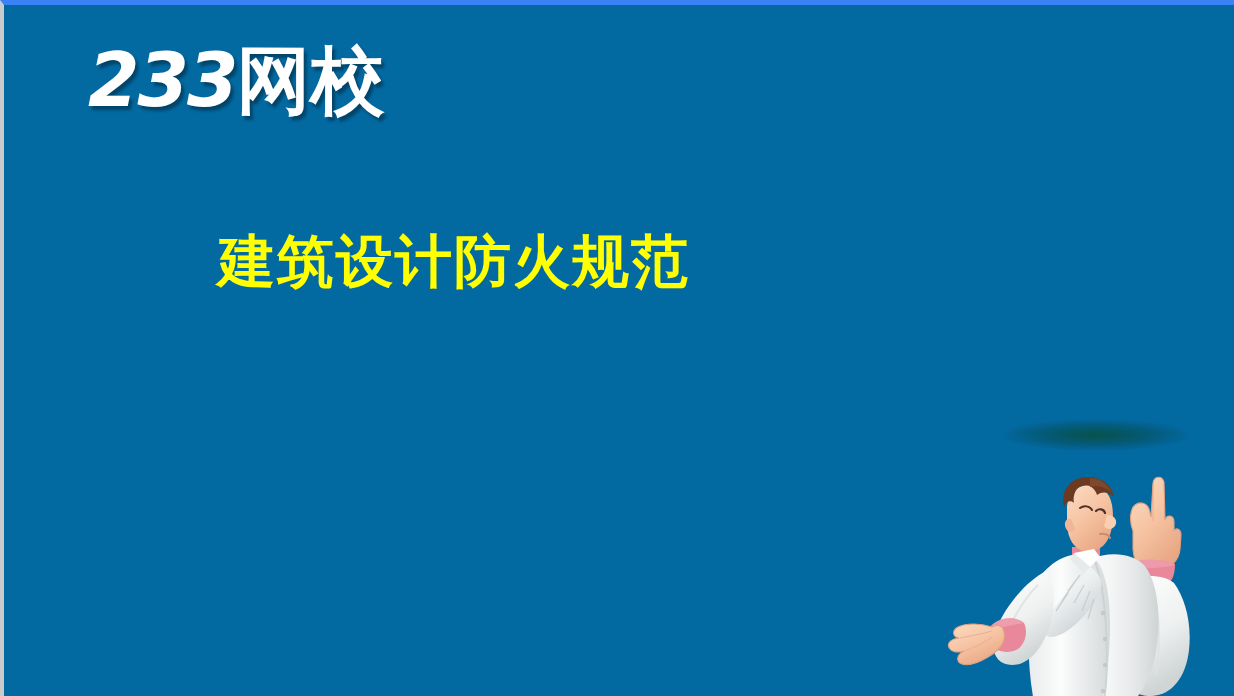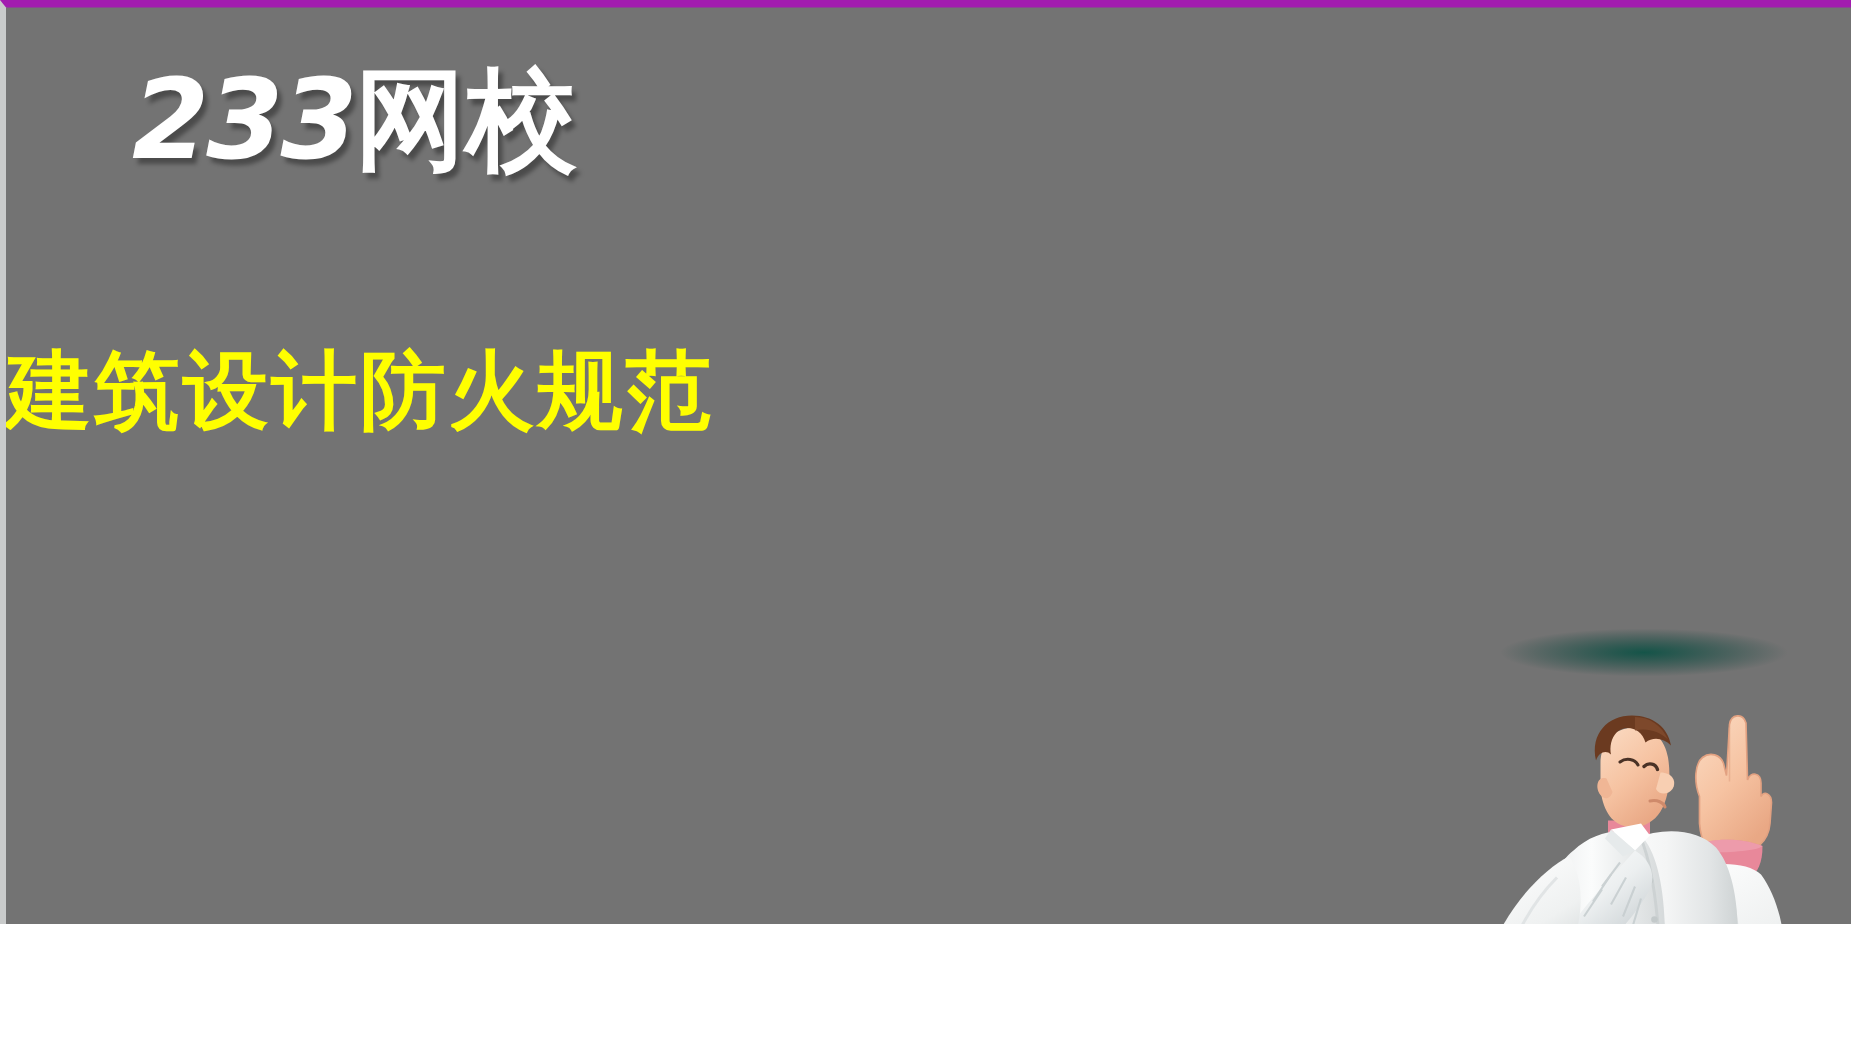--- a/index.html
+++ b/index.html
@@ -6,25 +6,25 @@
     margin: 0;
     padding: 0;
     background: #ffffff;
   }
   body {
     font-family: "Liberation Sans", sans-serif;
   }
   .slide {
     position: relative;
     width: 1234px;
-    height: 616px;
-    background: #737373;
+    height: 696px;
+    background: #0369a1;
     overflow: hidden;
     box-sizing: border-box;
-    border-top: 5px solid #a21caf;
+    border-top: 5px solid #3b82f6;
     border-left: 4px solid #c9cbcb;
   }
 
   
   .logo {
     position: absolute;
     left: 84px;
     top: 38px;
     font-size: 74px;
     font-weight: bold;
@@ -44,20 +44,21 @@
     font-style: normal;
     letter-spacing: 0px;
   }
 
   
   .title-block {
     position: absolute;
     left: 0;
     top: 222px;
     width: 900px;
+    text-align: center;
     line-height: 1.22;
   }
   .title-line {
     color: #ffff00;
     font-size: 57px;
     font-weight: bold;
     letter-spacing: 2px;
     font-family: "DejaVu Sans", "Liberation Sans", sans-serif;
     white-space: nowrap;
   }

